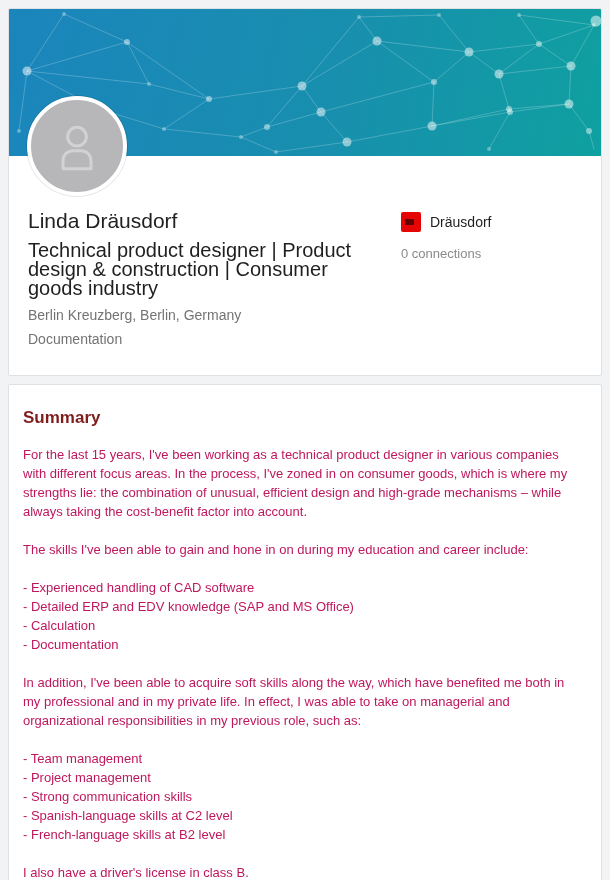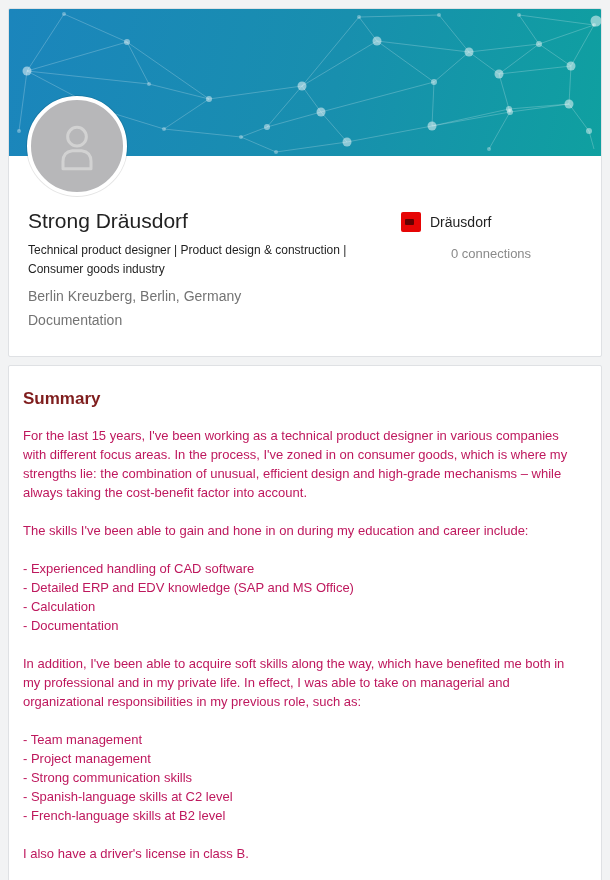--- a/index.html
+++ b/index.html
@@ -61,21 +61,21 @@
     max-width: 352px;
   }
   .profile-name {
     font-size: 21px;
     line-height: 26px;
     font-weight: 400;
     color: #222222;
     margin: 0 0 7px 0;
   }
   .profile-headline {
-    font-size: 12px;
+    font-size: 20px;
     line-height: 19px;
     color: #1f1f1f;
     margin-bottom: 9px;
   }
   .profile-muted {
     font-size: 14px;
     line-height: 17px;
     color: #737373;
     margin-bottom: 7px;
   }
@@ -109,21 +109,20 @@
   .company-name {
     font-size: 14px;
     color: #1f1f1f;
     margin-left: 9px;
   }
   .connections {
     font-size: 13px;
     color: #8a8a8a;
     margin-top: 14px;
     cursor: pointer;
-    text-align: center;
   }
   
   .summary-card {
     padding: 22px 16px 18px 14px;
     margin-bottom: 10px;
   }
   .summary-title {
     font-size: 17px;
     font-weight: 700;
     color: #7f1d1d;
@@ -206,21 +205,21 @@
 
     <div class="avatar">
       <svg width="64" height="64" viewBox="0 0 96 96">
         <circle cx="48" cy="34" r="14" fill="none" stroke="#d2d2d2" stroke-width="4.5"></circle>
         <path d="M27 82 L27 71 Q27 57 41 55 L55 55 Q69 57 69 71 L69 82 Z" fill="none" stroke="#d2d2d2" stroke-width="4.5" stroke-linejoin="round"></path>
       </svg>
     </div>
 
     <div class="profile-content">
       <div class="profile-left">
-        <h1 class="profile-name">Strong Dräusdorf</h1>
+        <h1 class="profile-name">Linda Dräusdorf</h1>
         <div class="profile-headline">Technical product designer | Product design &amp; construction | Consumer goods industry</div>
         <div class="profile-muted">Berlin Kreuzberg, Berlin, Germany</div>
         <div class="profile-muted">Documentation</div>
       </div>
 
       <div class="profile-right">
         <div class="company-row">
           <span class="company-logo" style="background: rgb(230, 5, 5);">
             <span class="logo-mark"></span>
           </span>

